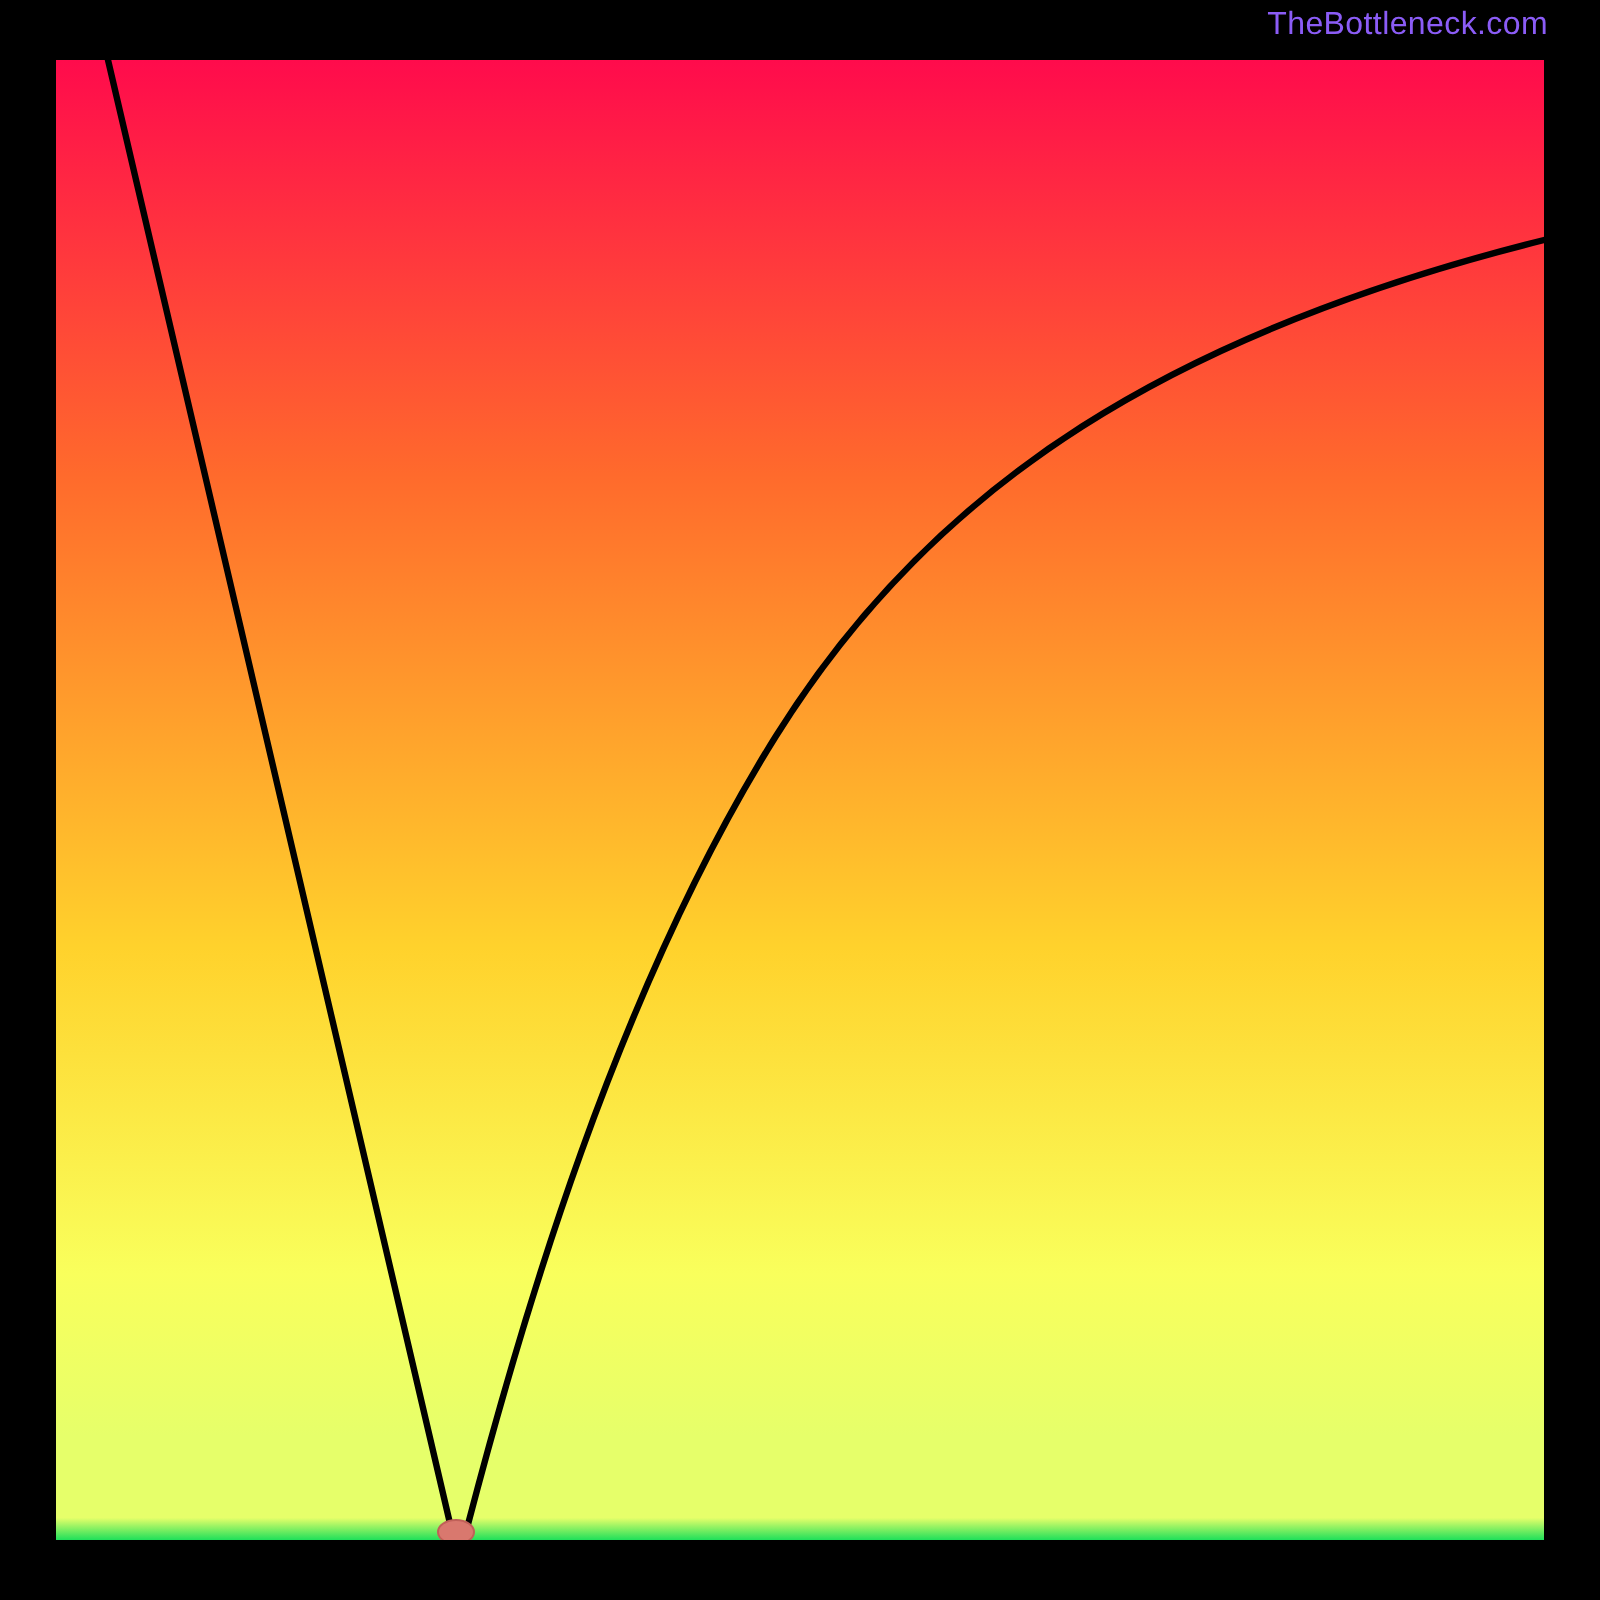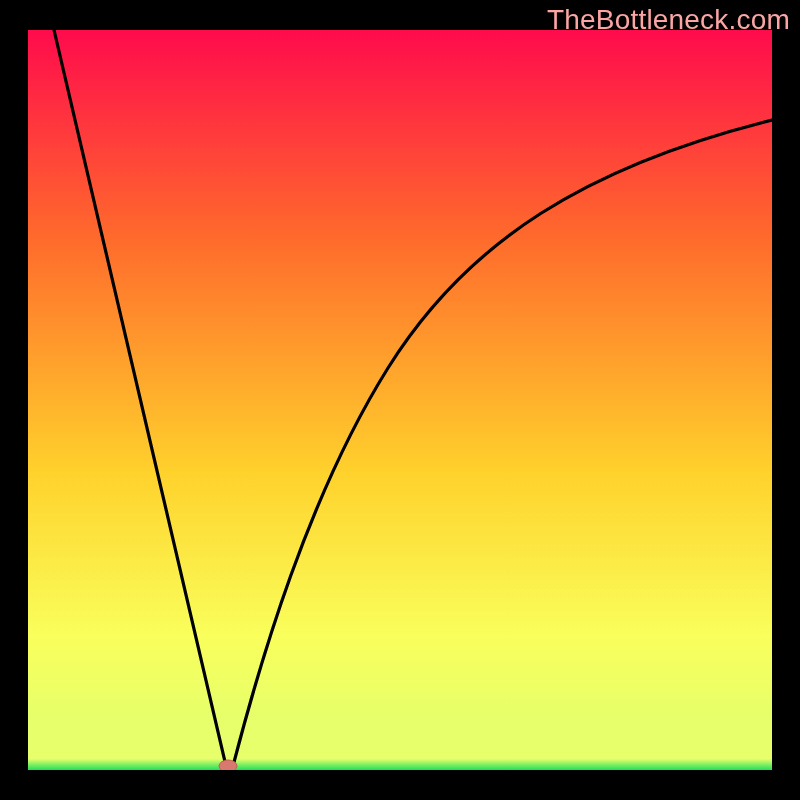--- a/index.html
+++ b/index.html
@@ -13,23 +13,23 @@
   }
   .frame {
     position: relative;
     width: 800px;
     height: 800px;
     background: #000;
   }
   .watermark {
     position: absolute;
     top: 4px;
-    right: 10px;
-    color: #fca5a5;
-    font-size: 28px;
+    right: 26px;
+    color: #8b5cf6;
+    font-size: 16px;
     font-weight: 400;
     letter-spacing: 0.2px;
     user-select: none;
   }
   .plot {
     position: absolute;
     left: 28px;
     top: 30px;
     width: 744px;
     height: 740px;

